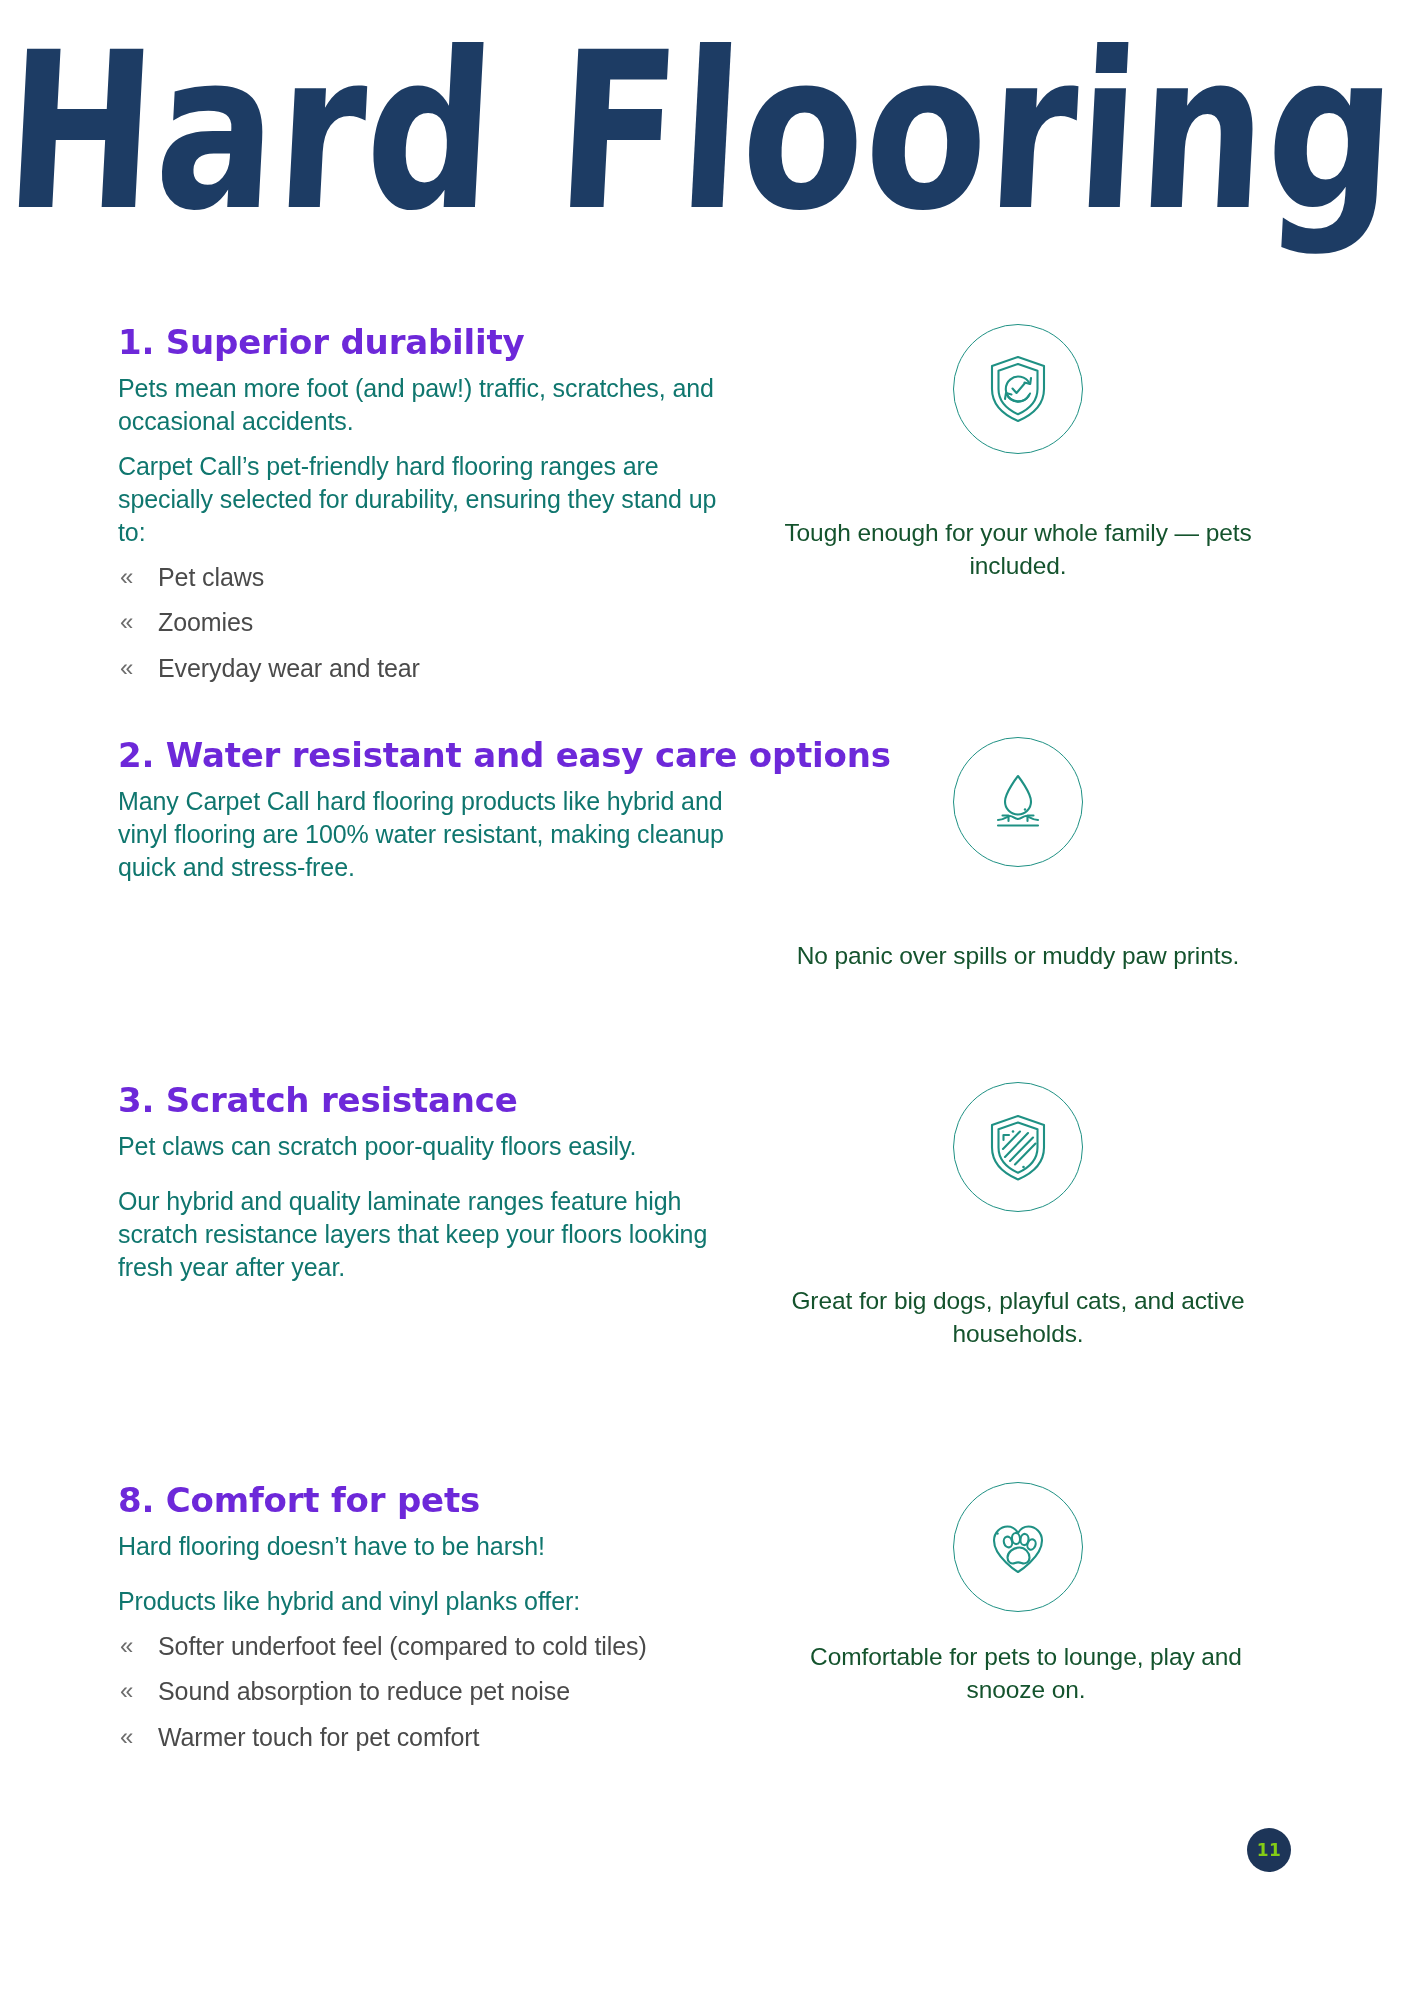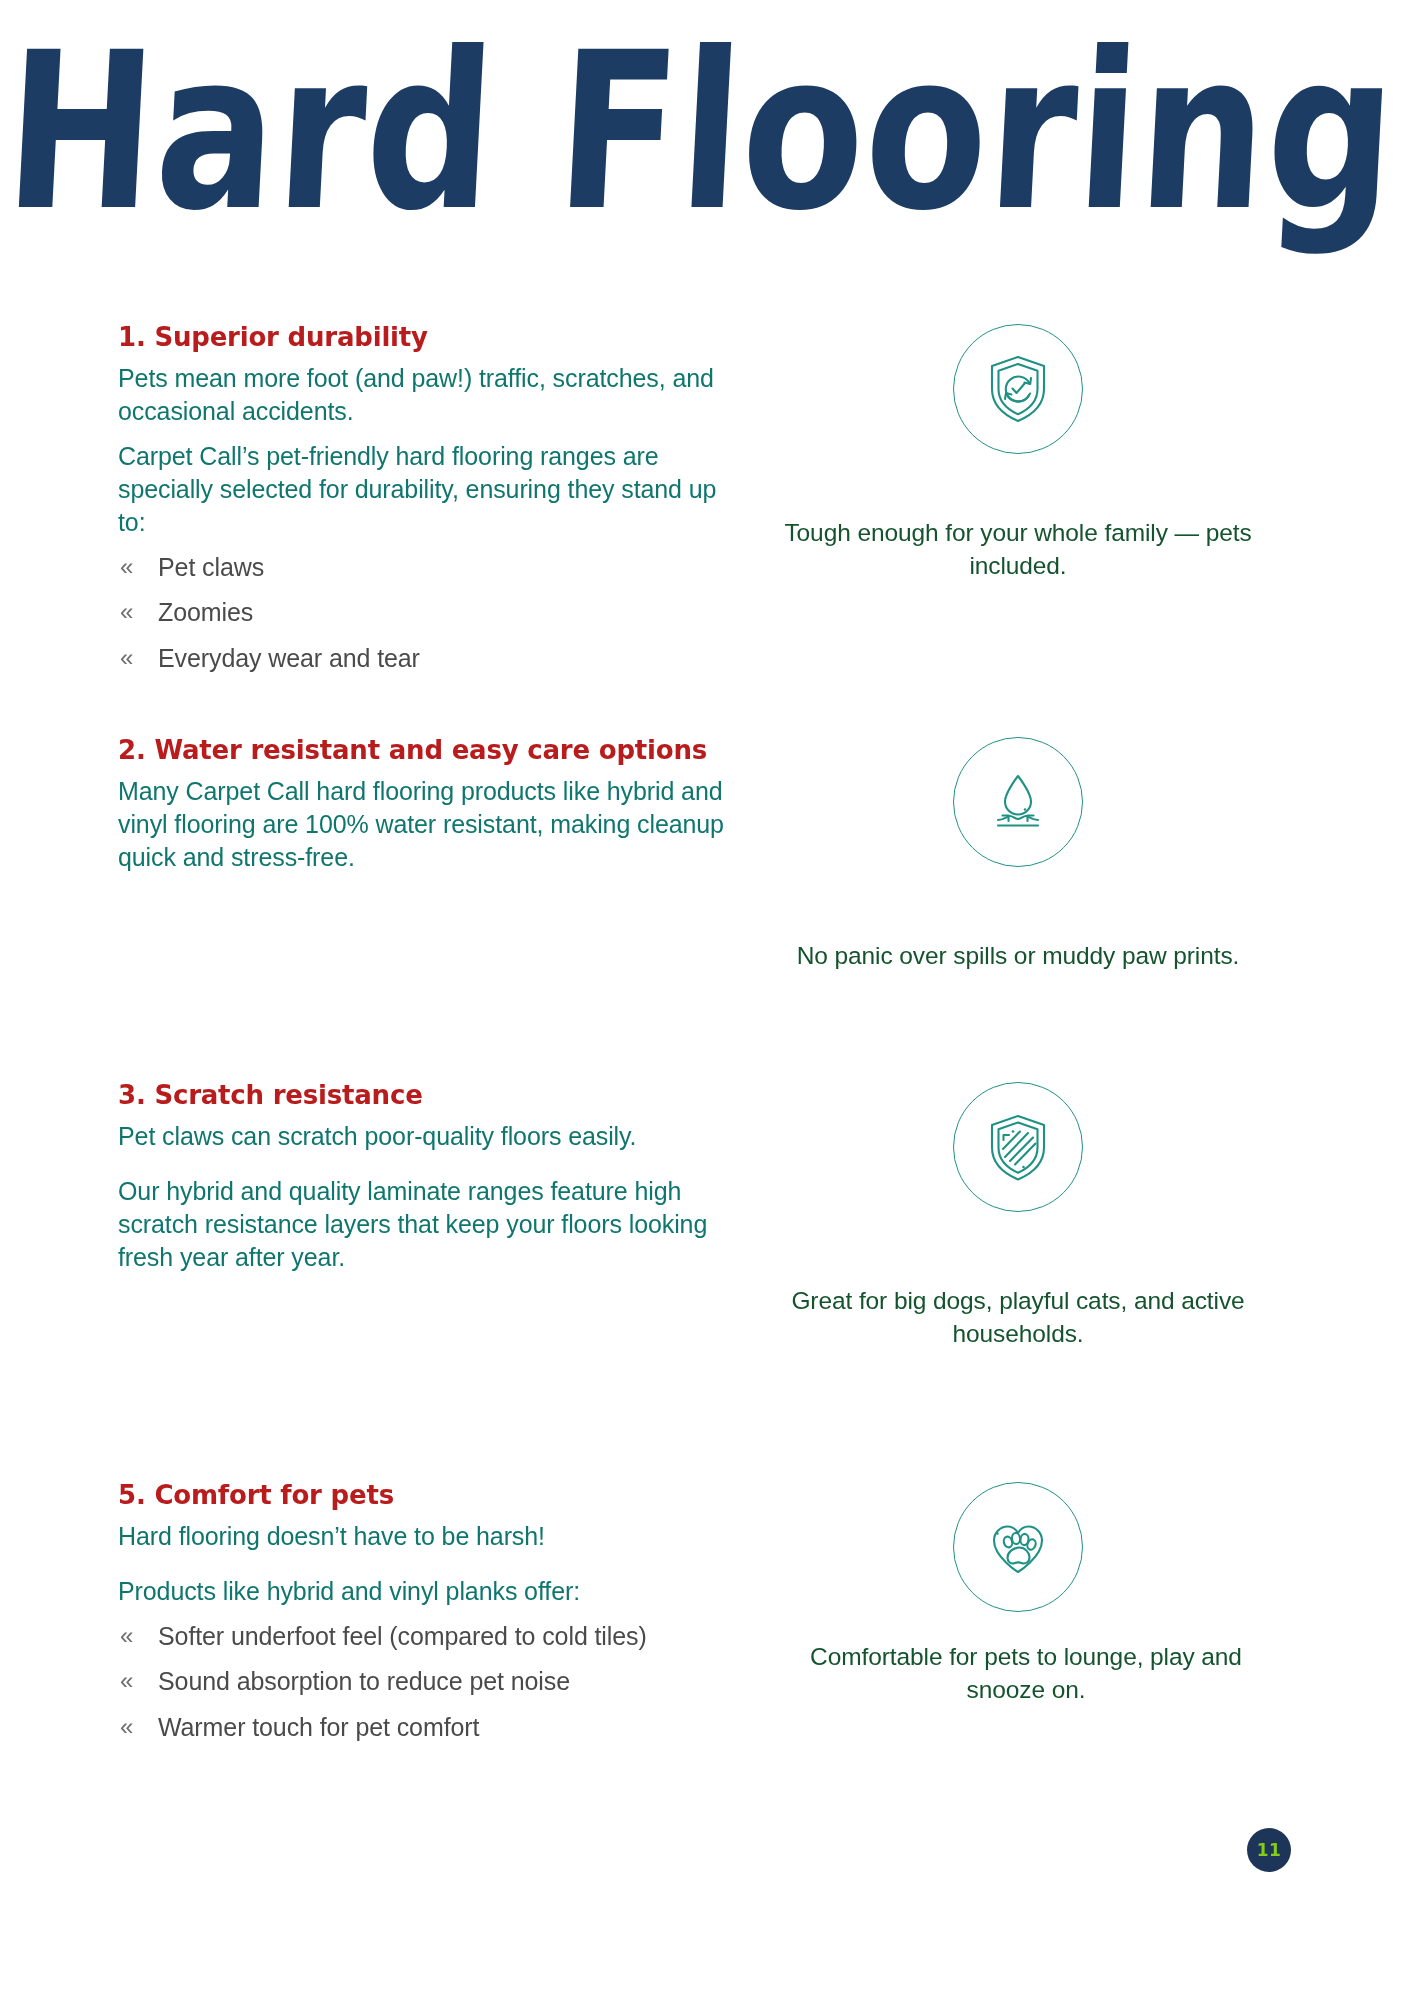--- a/index.html
+++ b/index.html
@@ -70,23 +70,23 @@
   }
   .col-icon {
     width: 520px;
     text-align: center;
     padding-top: 2px;
   }
 
   
   h2.section-heading {
     font-family: "DejaVu Sans", sans-serif;
-    font-size: 26px;
+    font-size: 34px;
     font-weight: bold;
-    color: #b91c1c;
+    color: #6d28d9;
     letter-spacing: -0.2px;
     margin-bottom: 10px;
     white-space: nowrap;
   }
 
   p.body-text {
     font-size: 25px;
     line-height: 1.32;
     color: #0f766e;
     font-weight: 400;
@@ -236,21 +236,21 @@
             <circle cx="33" cy="22.5" r="1.3" fill="#1f9184" stroke="none"></circle>
             <circle cx="43.5" cy="58" r="1.3" fill="#1f9184" stroke="none"></circle>
           </svg>
         </div>
         <div class="icon-caption gap-xxl">Great for big dogs, playful cats, and active households.</div>
       </div>
     </div>
 
     <div class="section s4">
       <div class="col-text">
-        <h2 class="section-heading">5. Comfort for pets</h2>
+        <h2 class="section-heading">8. Comfort for pets</h2>
         <p class="body-text">Hard flooring doesn’t have to be harsh!</p>
         <p class="body-text">Products like hybrid and vinyl planks offer:</p>
         <ul class="bullets">
           <li><span class="marker">«</span><span>Softer underfoot feel (compared to cold tiles)</span></li>
           <li><span class="marker">«</span><span>Sound absorption to reduce pet noise</span></li>
           <li><span class="marker">«</span><span>Warmer touch for pet comfort</span></li>
         </ul>
       </div>
       <div class="col-icon">
         <div class="icon-badge">

